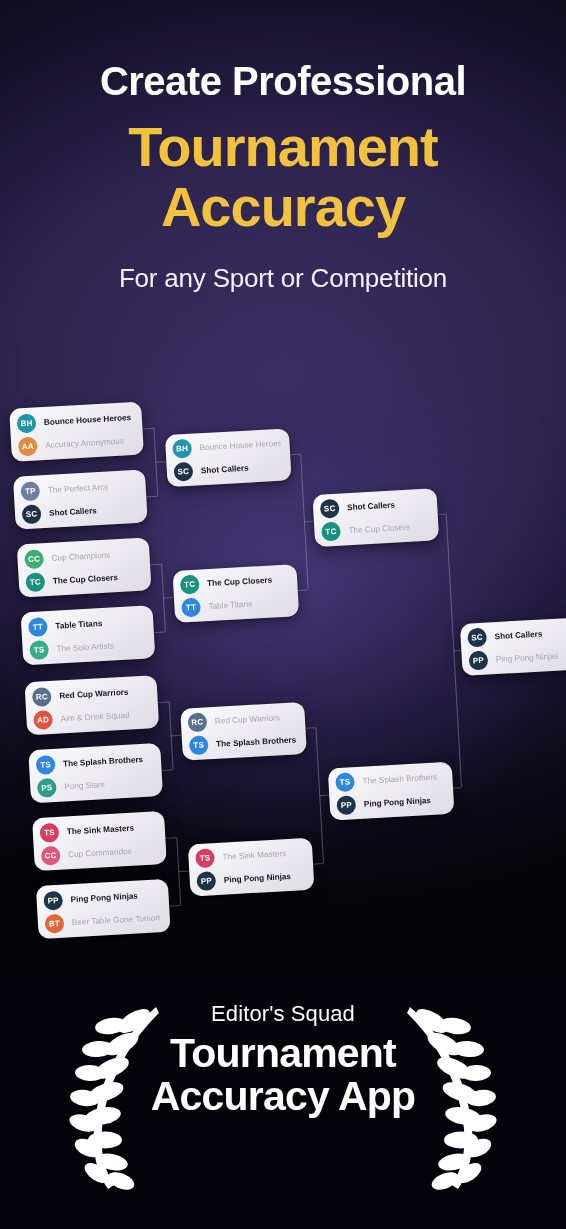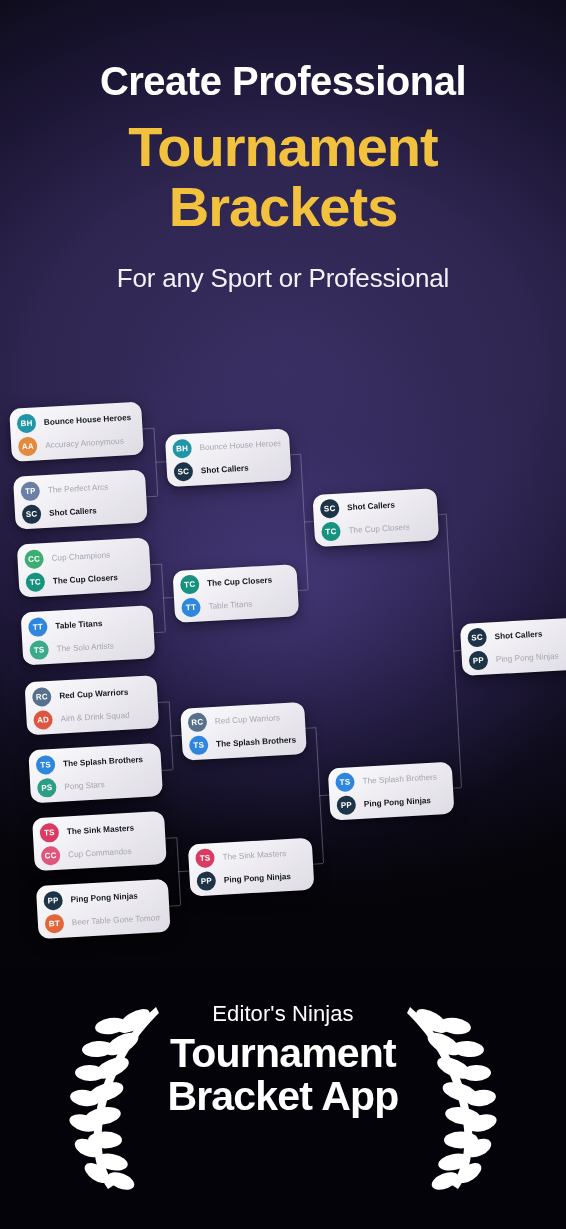--- a/index.html
+++ b/index.html
@@ -146,22 +146,22 @@
 </style>
 </head>
 <body>
 
 <div class="hero">
   <div class="hero-glow"></div>
 
   <div class="titles">
     <div class="t1">Create Professional</div>
     <div class="t2">Tournament</div>
-    <div class="t3">Brackets</div>
-    <div class="tsub">For any Sport or Professional</div>
+    <div class="t3">Accuracy</div>
+    <div class="tsub">For any Sport or Competition</div>
   </div>
 
   <div class="bracket">
     <div id="connectors">
         <div class="conn" style="left: 156px; top: 48.5px; width: 11px; height: 1px; border-top-width: 1px;"></div>
         <div class="conn" style="left: 156px; top: 116.5px; width: 11px; height: 1px; border-top-width: 1px;"></div>
         <div class="conn" style="left: 167px; top: 48.5px; width: 1px; height: 68px; border-left-width: 1px;"></div>
         <div class="conn" style="left: 167px; top: 83px; width: 11px; height: 1px; border-top-width: 1px;"></div>
         <div class="conn" style="left: 156px; top: 184.5px; width: 11px; height: 1px; border-top-width: 1px;"></div>
         <div class="conn" style="left: 156px; top: 252.5px; width: 11px; height: 1px; border-top-width: 1px;"></div>
@@ -381,18 +381,18 @@
         <ellipse cx="20" cy="124" rx="15" ry="8" transform="rotate(16 20 124)"></ellipse>
         <ellipse cx="41" cy="141" rx="17" ry="8.5" transform="rotate(0 41 141)"></ellipse>
         <ellipse cx="24" cy="149" rx="14" ry="8" transform="rotate(24 24 149)"></ellipse>
         <ellipse cx="48" cy="163" rx="16" ry="8" transform="rotate(12 48 163)"></ellipse>
         <ellipse cx="33" cy="174" rx="14" ry="7.5" transform="rotate(34 33 174)"></ellipse>
         <ellipse cx="57" cy="182" rx="14" ry="7.5" transform="rotate(22 57 182)"></ellipse>
       </g>
     </svg>
 
     <div class="award-text">
-      <div class="aw1">Editor's Ninjas</div>
+      <div class="aw1">Editor's Squad</div>
       <div class="aw2">Tournament</div>
-      <div class="aw3">Bracket App</div>
+      <div class="aw3">Accuracy App</div>
     </div>
   </div>
 </div>
 
 </body></html>

